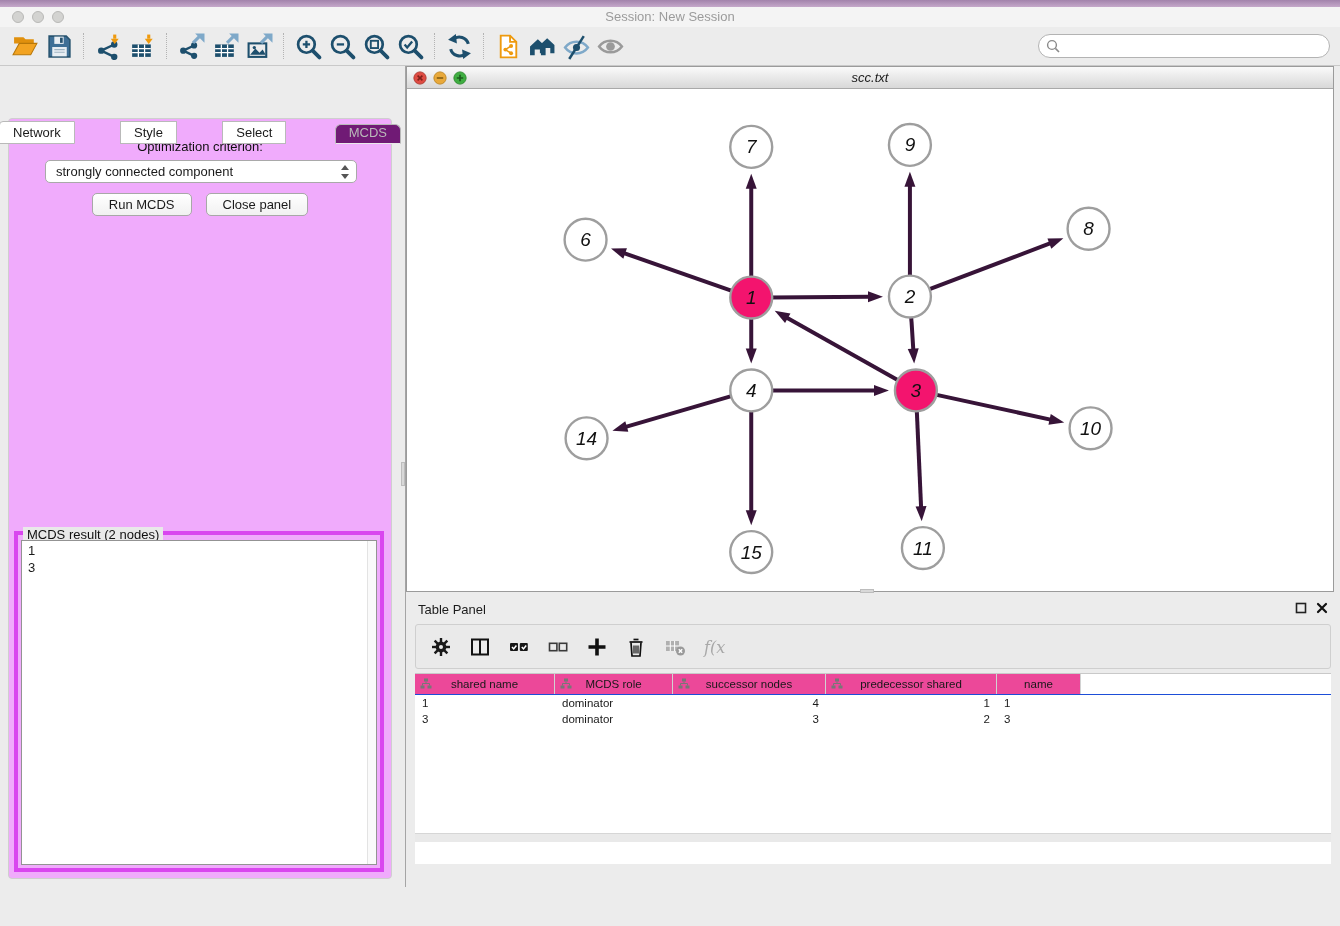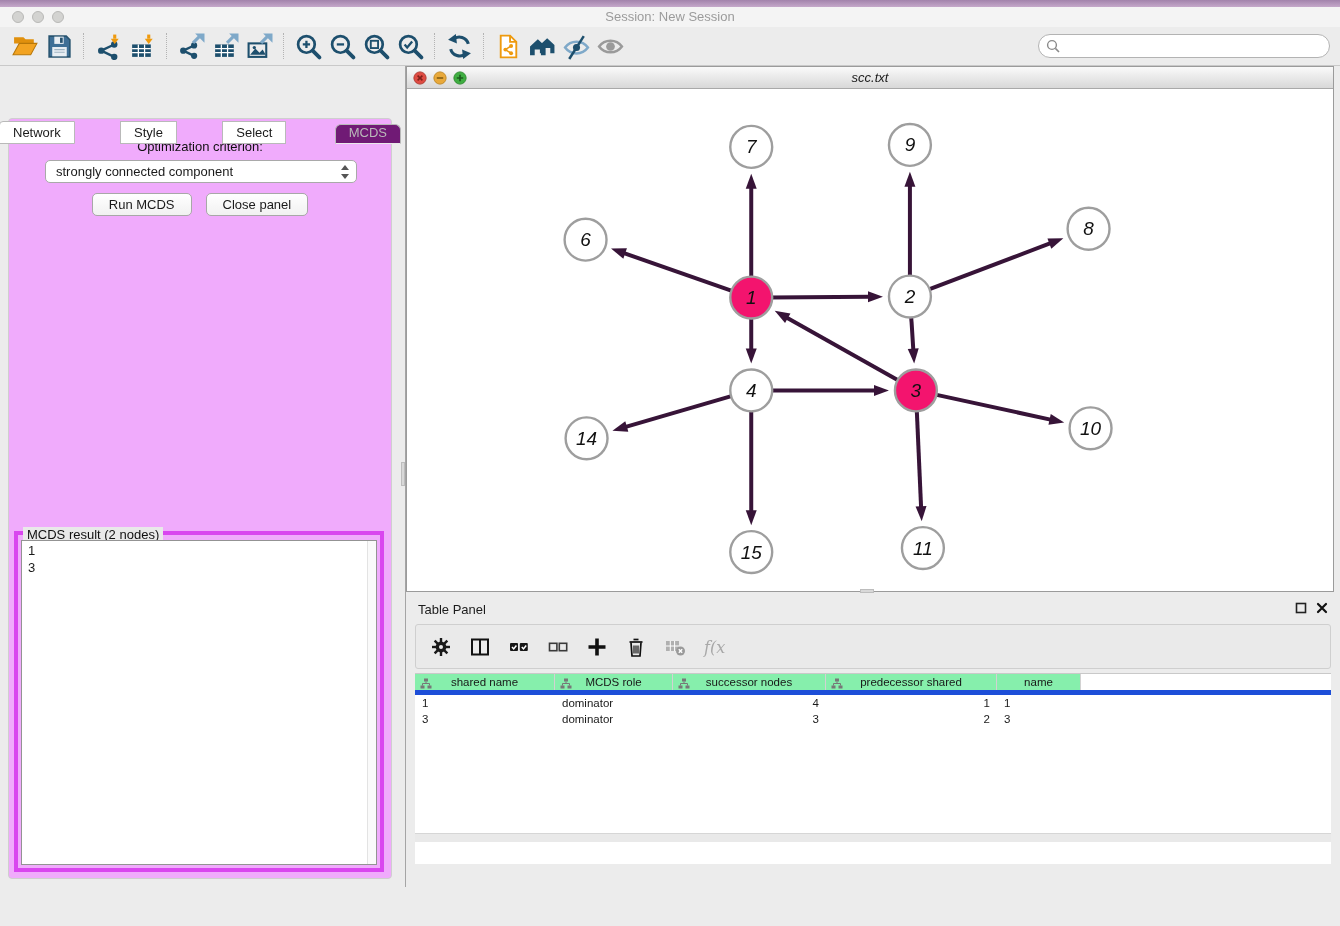--- a/index.html
+++ b/index.html
@@ -58,21 +58,21 @@
   .net-title{position:absolute;left:0;right:0;top:3px;text-align:center;font-size:13px;color:#1a1a1a;}
   .net-canvas{position:absolute;left:0;top:22px;right:0;bottom:0;background:#fff;}
   .net-canvas svg{position:absolute;left:0;top:0;width:100%;height:100%;}
 
   
   .table-panel{position:absolute;left:406px;top:595px;width:934px;height:292px;background:#ececec;}
   .tp-toolbar{position:absolute;left:9px;right:9px;top:29px;height:45px;background:#eaeaea;border:1px solid #cfcfcf;border-radius:3px;display:flex;align-items:center;padding-left:14px;gap:17px;}
   .tp-btn{display:flex;align-items:center;justify-content:center;}
   .tp-btn svg{width:22px;height:22px;}
   .tbl{position:absolute;left:9px;right:9px;top:78px;bottom:23px;background:#fff;}
-  .tbl-header{position:absolute;left:0;top:0;height:22px;right:0;border-top:1px solid #c9c9c9;border-bottom:5px solid #1d4ed8;background:#86efac;display:flex;}
+  .tbl-header{position:absolute;left:0;top:0;height:22px;right:0;border-top:1px solid #c9c9c9;border-bottom:1px solid #1d4ed8;background:#ec4899;display:flex;}
   .th{position:relative;border-right:1px solid #d2d2d2;display:flex;align-items:center;justify-content:center;font-size:11.5px;color:#181818;}
   .th .tree{position:absolute;left:5px;top:4px;width:12px;height:12px;}
   .th.no-border{border-right:none;background:#fff;}
   .tbl-body{position:absolute;left:0;right:0;top:22px;bottom:31px;background:#fff;overflow:hidden;}
   .tr{display:flex;height:16px;line-height:16px;font-size:11.5px;}
   .td{padding:0 7px;white-space:nowrap;overflow:hidden;}
   .tbl-footer-gap{position:absolute;left:0;right:0;bottom:22px;height:9px;background:#e9e9e9;border-top:1px solid #d6d6d6;}
   .tp-tabs{position:absolute;left:0;right:0;bottom:1px;display:flex;justify-content:center;}
   .tp-tabs .tab:first-child{border-radius:6px 0 0 6px;margin-left:0;}
   .tp-tabs .tab:last-child{border-radius:0 6px 6px 0;}

